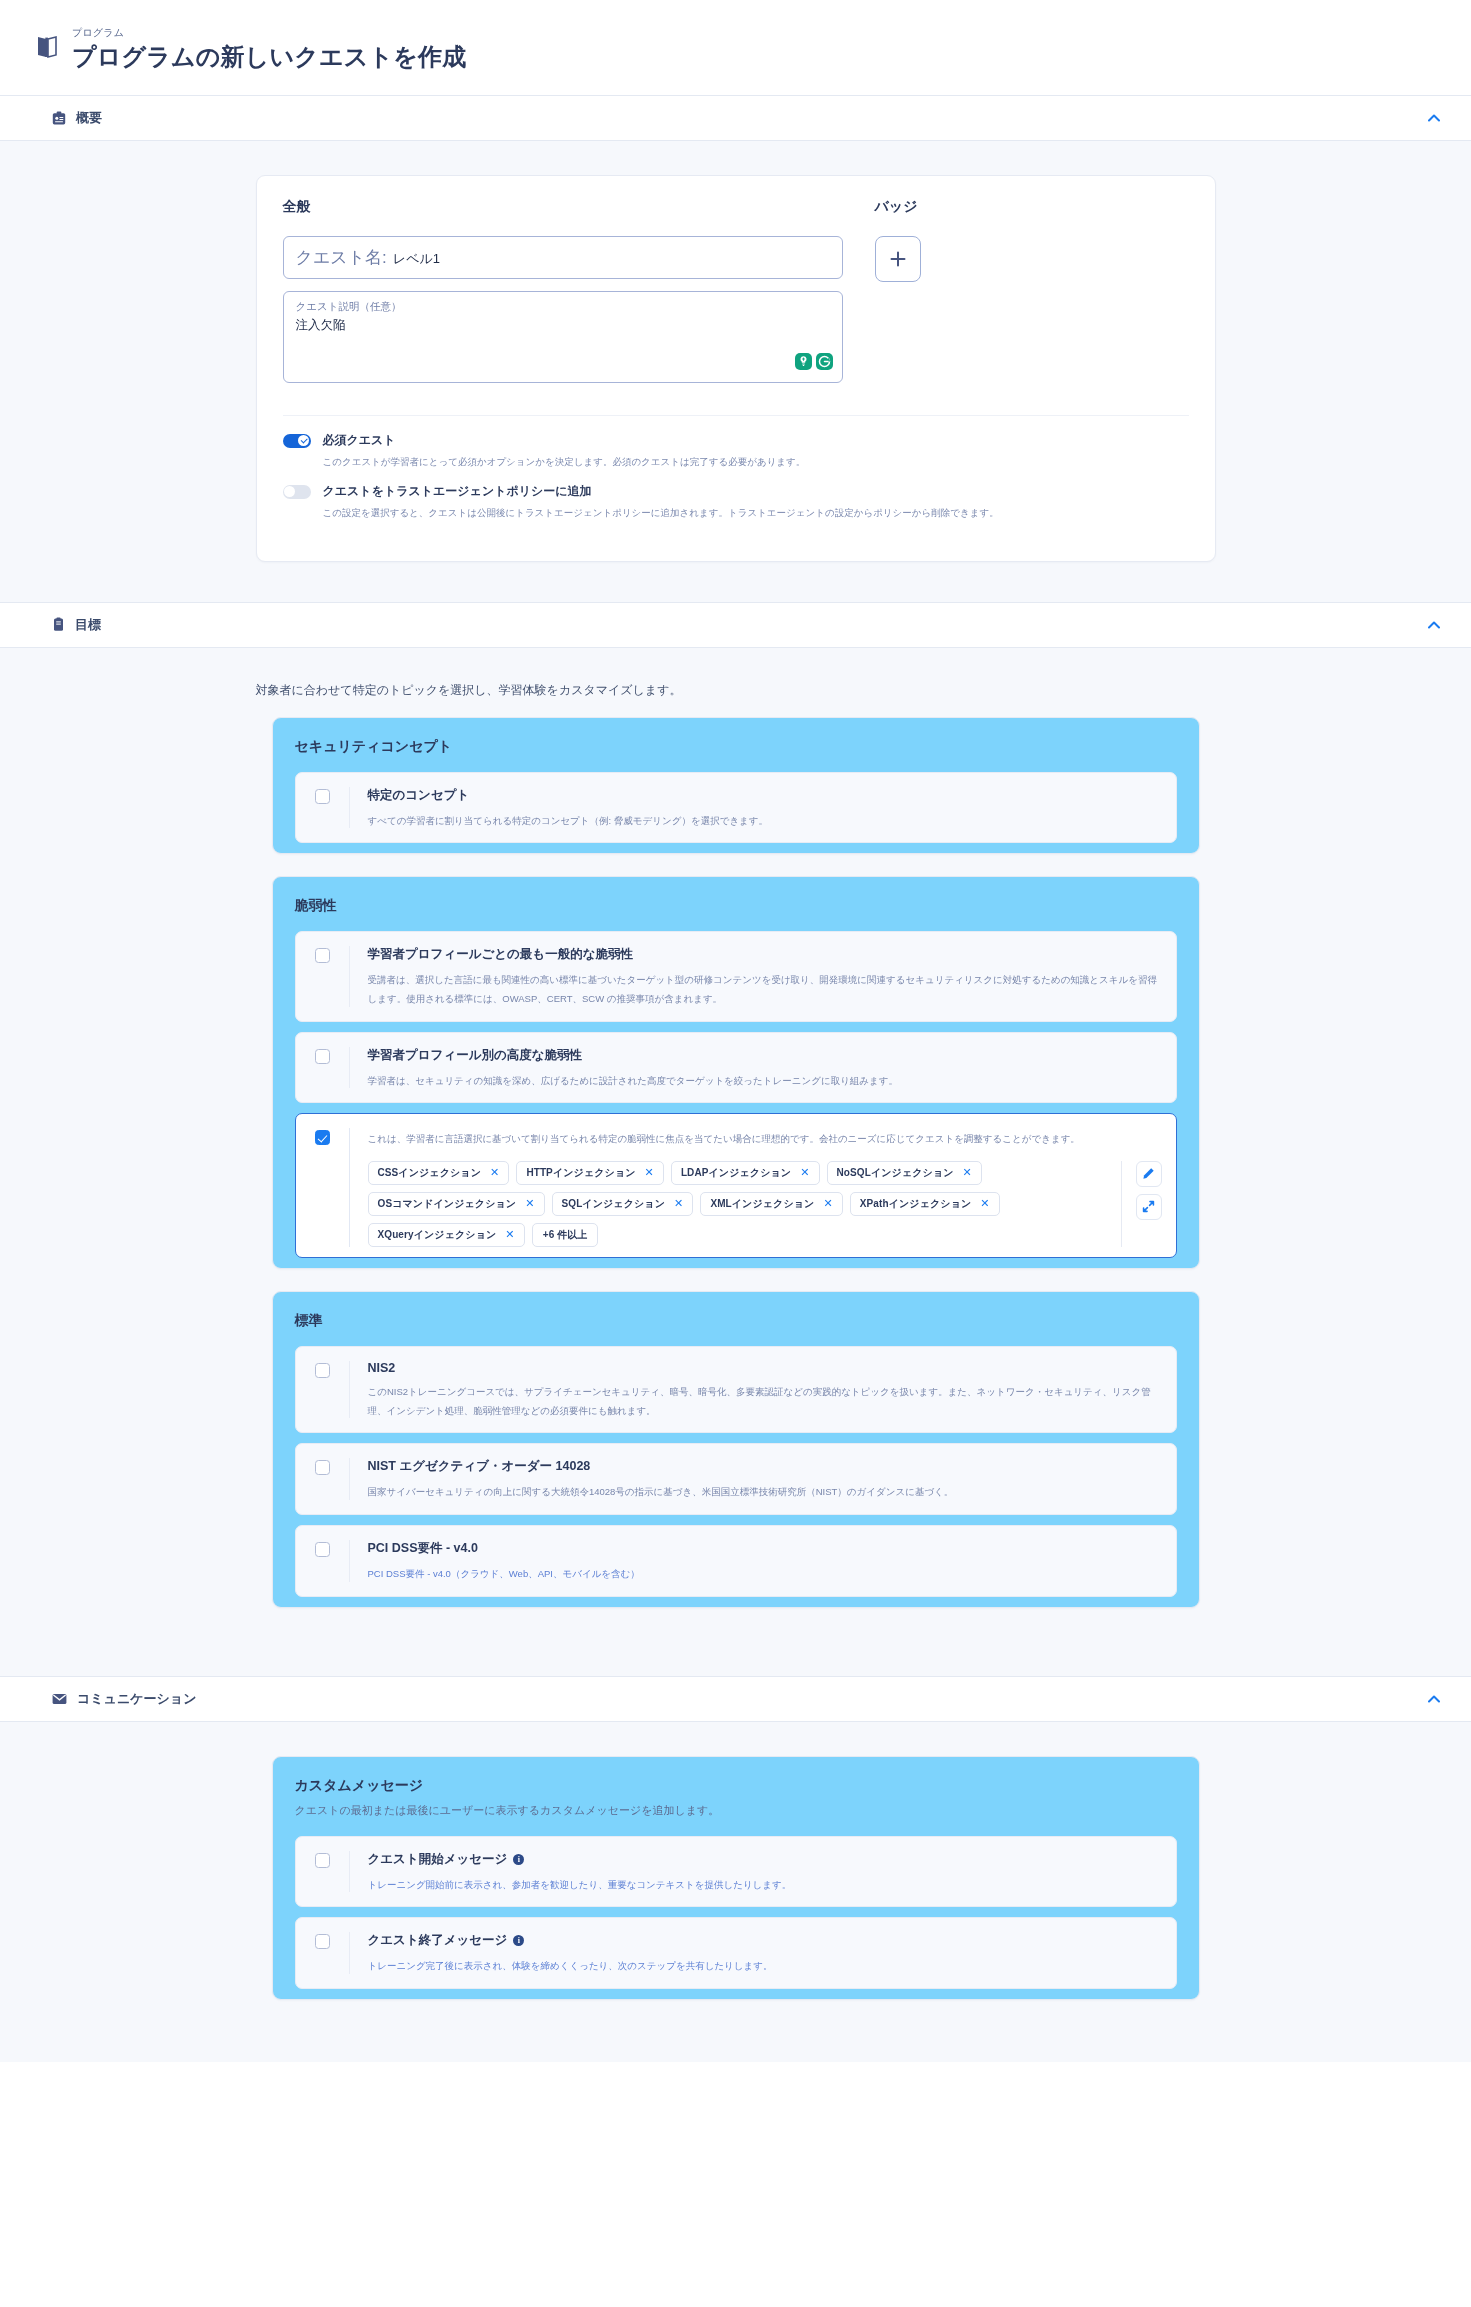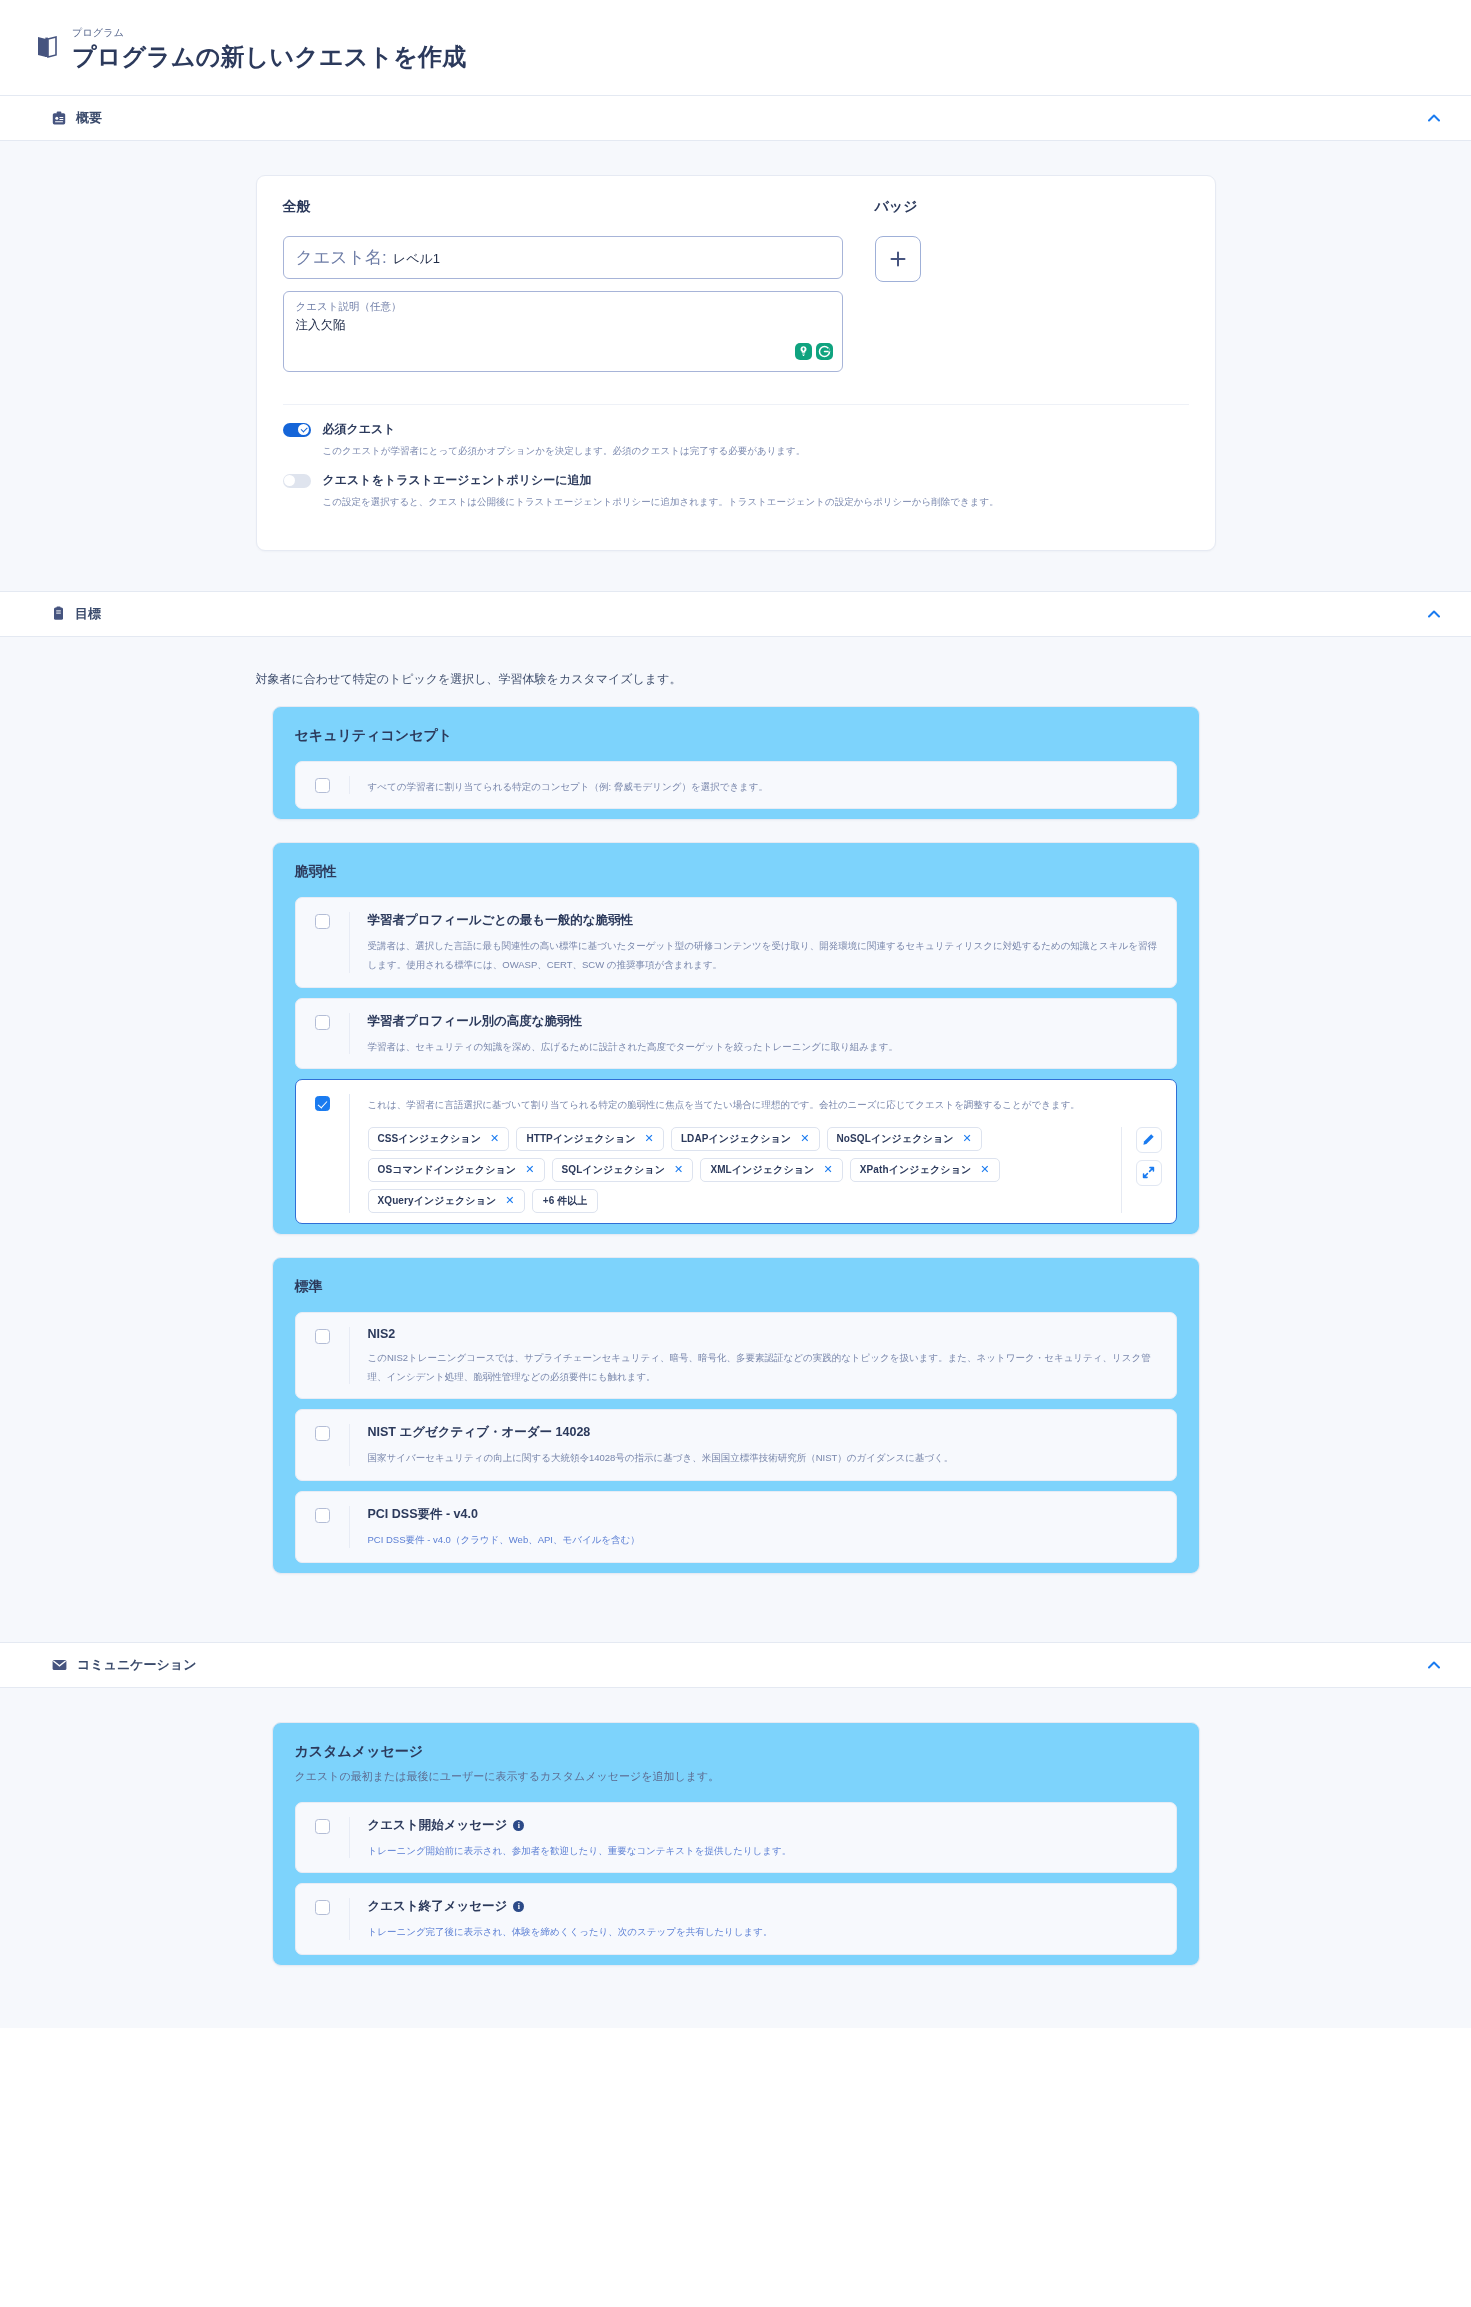--- a/index.html
+++ b/index.html
@@ -95,22 +95,23 @@
   .field-row { display: flex; align-items: baseline; gap: 6px; }
   .field-label {
     font-size: 17px;
     color: #6d7ca6;
   }
   .field-value {
     font-size: 13px;
     color: #1f2b47;
   }
   .field.textarea {
-    height: 81px;
+    height: 92px;
     padding: 8px 12px 8px 12px;
+    font-family: Liberation Mono, monospace;
   }
   .field.textarea .field-label { display: block; font-size: 10.5px; margin-bottom: 3px; }
   .field.textarea .field-value { display: block; font-size: 12.5px; color: #222e4b; }
   .ta-tools {
     position: absolute;
     right: 8px;
     bottom: 6px;
     display: flex;
     gap: 4px;
     background: #ffffff;
@@ -466,20 +467,21 @@
 <div class="section-body tall">
   <div class="goals-intro">対象者に合わせて特定のトピックを選択し、学習体験をカスタマイズします。</div>
 
   <div class="group-card">
     <div class="group-title">セキュリティコンセプト</div>
     <div class="opt-row">
       <span class="cb-cell">
         <span class="cbox"></span>
       </span>
       <span class="opt-body">
+        <span class="opt-title">特定のコンセプト</span>
         <span class="opt-desc">すべての学習者に割り当てられる特定のコンセプト（例: 脅威モデリング）を選択できます。</span>
       </span>
     </div>
   </div>
 
   <div class="group-card">
     <div class="group-title">脆弱性</div>
 
     <div class="opt-row">
       <span class="cb-cell">

